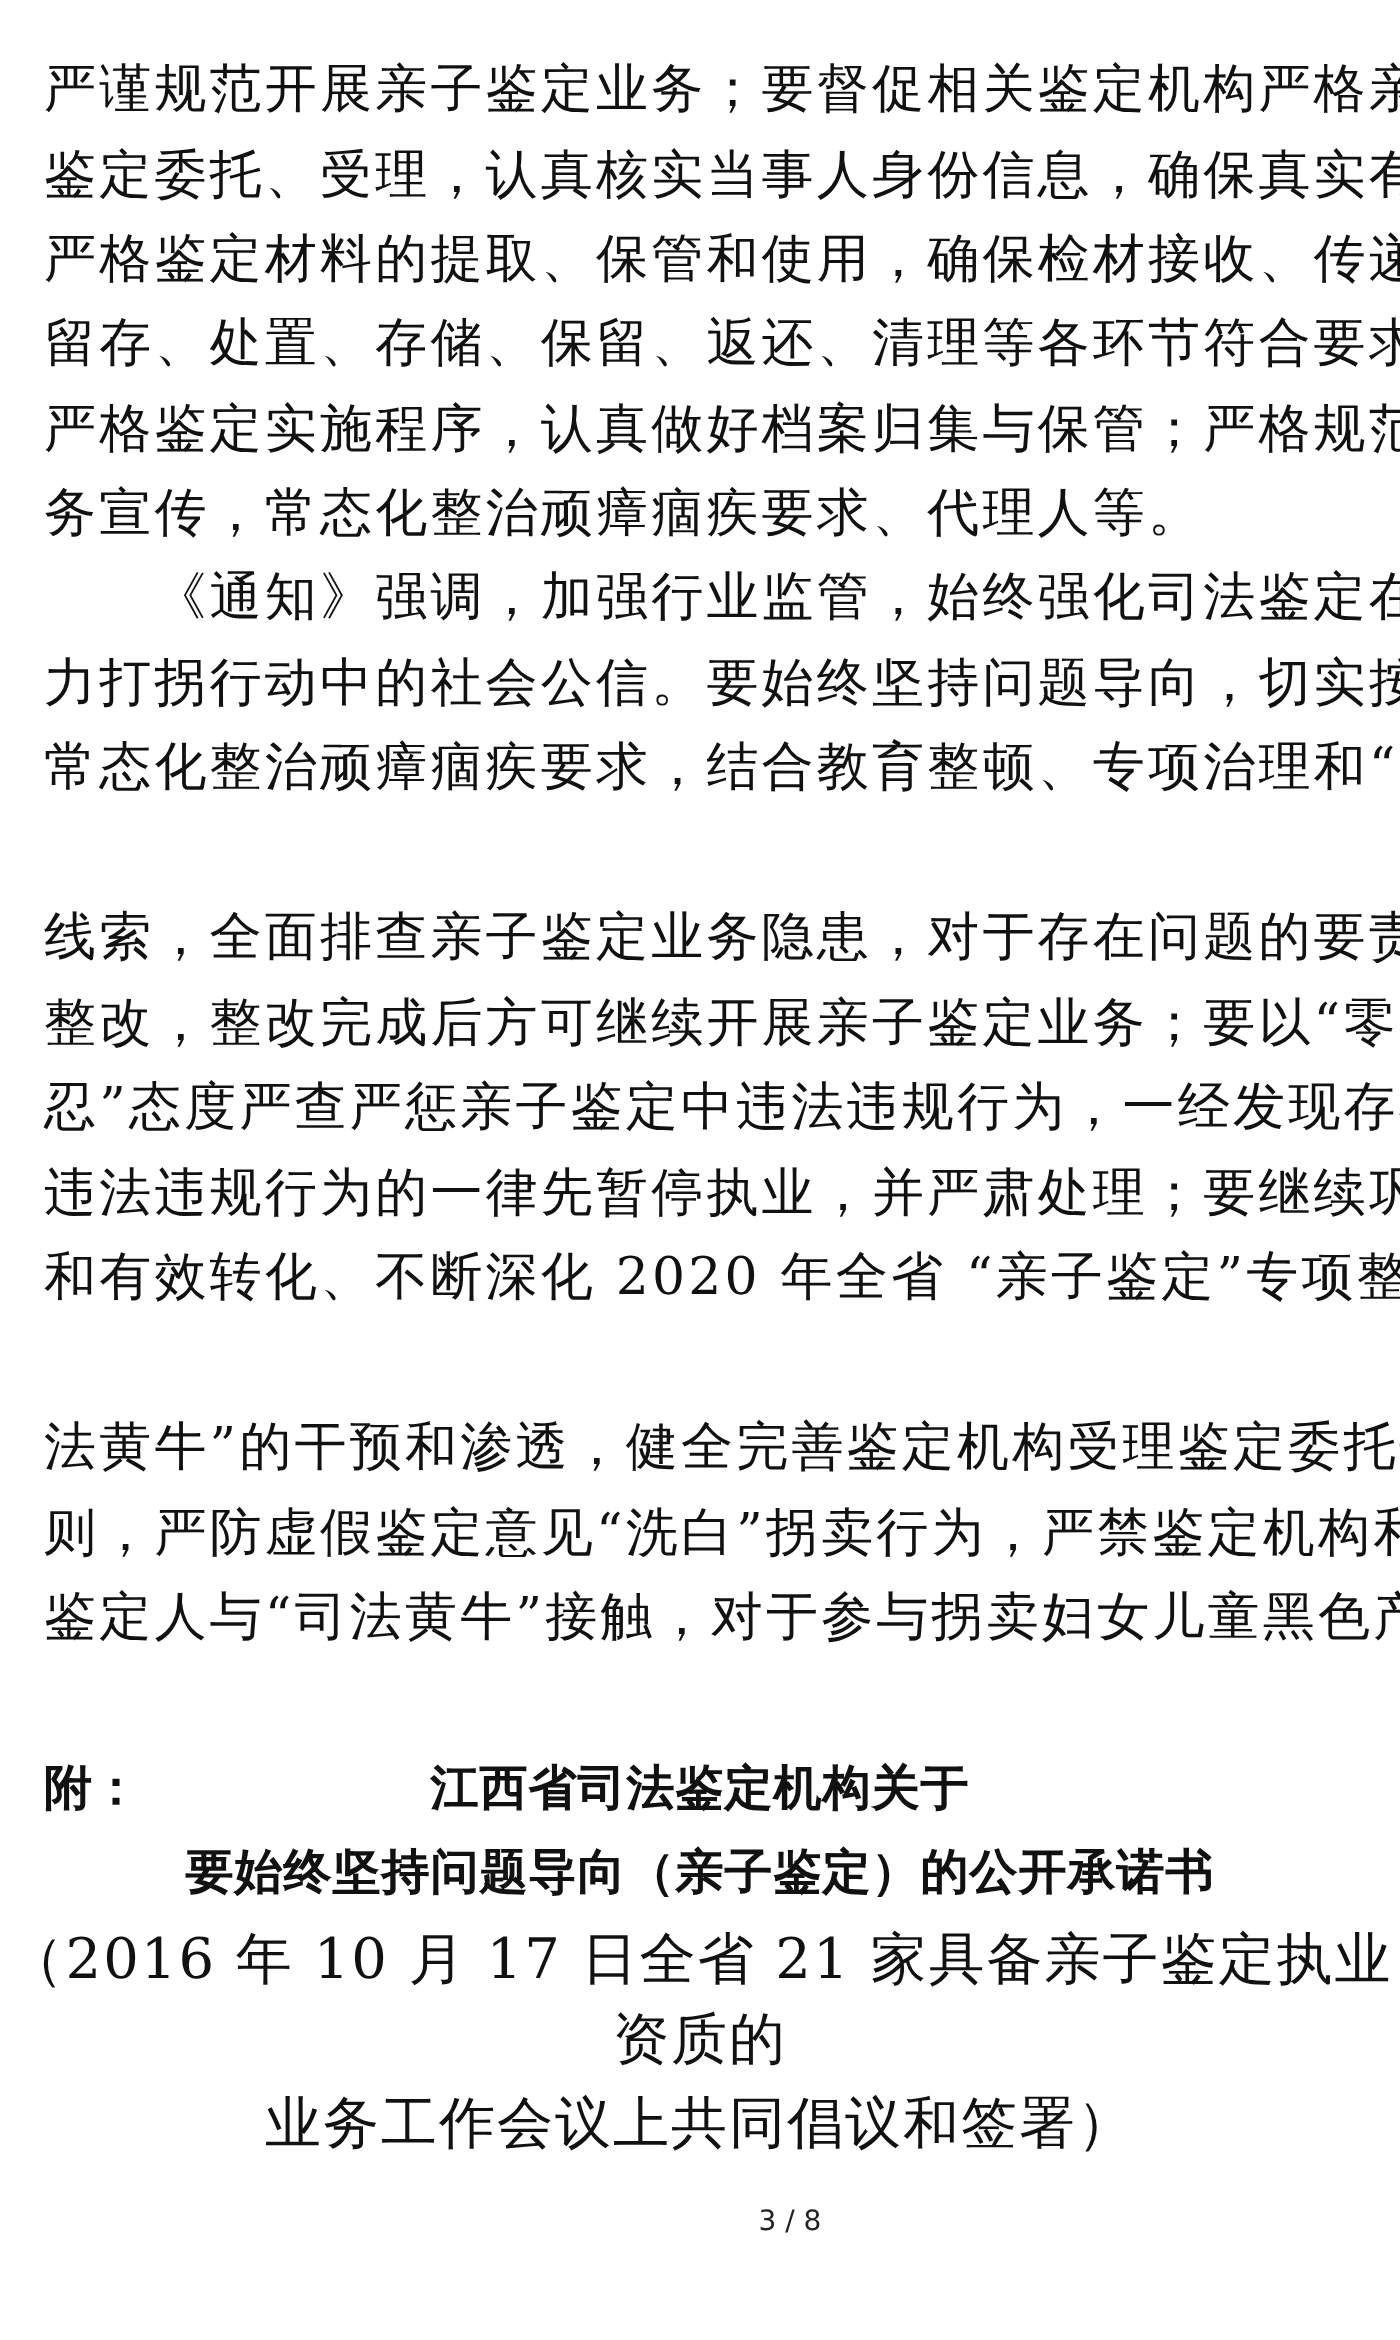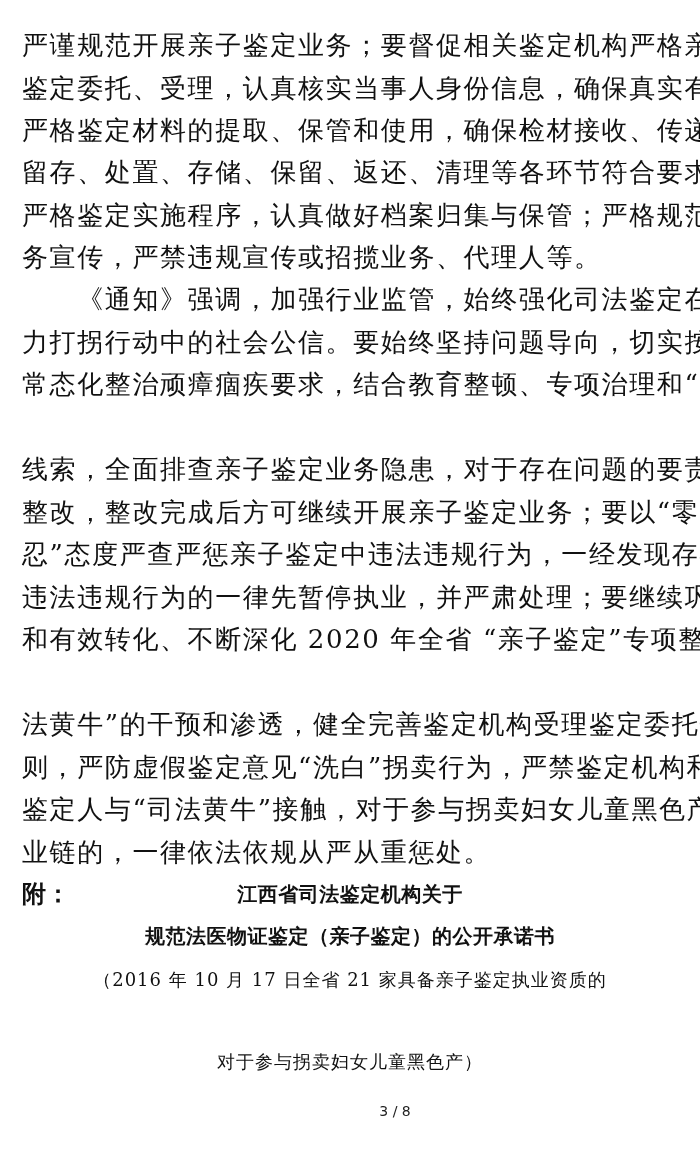--- a/index.html
+++ b/index.html
@@ -7,49 +7,48 @@
          font-family: "DejaVu Serif", "Liberation Serif", serif; color: #111; }
   .page { position: absolute; left: 0; top: 0; width: 700px; height: 1170px; }
   .line { position: absolute; left: 22px; width: 660px; height: 42px;
           font-size: 26px; line-height: 42px; white-space: nowrap;
           letter-spacing: 1.6px; text-align: justify; text-align-last: justify; }
   .line.last { text-align-last: left; }
   .attach-label { position: absolute; left: 22px; top: 874px; font-size: 24px; line-height: 40px;
                   font-family: "DejaVu Sans", "Liberation Sans", sans-serif; font-weight: bold; }
   .title { position: absolute; left: 0; width: 700px; text-align: center;
            font-family: "DejaVu Sans", "Liberation Sans", sans-serif; font-weight: bold;
-           font-size: 20px; line-height: 40px; letter-spacing: 0.5px; }
+           font-size: 24px; line-height: 40px; letter-spacing: 0.5px; }
   .sub { position: absolute; left: 0; width: 700px; text-align: center;
-         font-size: 18px; line-height: 40px; letter-spacing: 1px; }
+         font-size: 28px; line-height: 40px; letter-spacing: 1px; }
   .page-num { position: absolute; left: 0; width: 700px; top: 1103px; text-align: center;
               font-size: 14px; font-family: "DejaVu Sans", "Liberation Sans", sans-serif; color: #222; padding-left: 45px; }
 </style>
 </head>
 <body>
 
 <div class="page">
   <div class="line" style="top:24px">严谨规范开展亲子鉴定业务；要督促相关鉴定机构严格亲子</div>
   <div class="line" style="top:67px">鉴定委托、受理，认真核实当事人身份信息，确保真实有效；</div>
   <div class="line" style="top:109px">严格鉴定材料的提取、保管和使用，确保检材接收、传递、</div>
   <div class="line" style="top:151px">留存、处置、存储、保留、返还、清理等各环节符合要求；</div>
   <div class="line" style="top:194px">严格鉴定实施程序，认真做好档案归集与保管；严格规范业</div>
-  <div class="line last" style="top:236px">务宣传，严禁违规宣传或招揽业务、代理人等。</div>
+  <div class="line last" style="top:236px">务宣传，常态化整治顽瘴痼疾要求、代理人等。</div>
   <div class="line" style="top:278px">　　《通知》强调，加强行业监管，始终强化司法鉴定在协</div>
   <div class="line" style="top:321px">力打拐行动中的社会公信。要始终坚持问题导向，切实按照</div>
   <div class="line" style="top:363px">常态化整治顽瘴痼疾要求，结合教育整顿、专项治理和“四</div>
   <div class="line" style="top:448px">线索，全面排查亲子鉴定业务隐患，对于存在问题的要责令</div>
   <div class="line" style="top:491px">整改，整改完成后方可继续开展亲子鉴定业务；要以“零容</div>
   <div class="line" style="top:533px">忍”态度严查严惩亲子鉴定中违法违规行为，一经发现存在</div>
   <div class="line" style="top:576px">违法违规行为的一律先暂停执业，并严肃处理；要继续巩固</div>
   <div class="line" style="top:618px">和有效转化、不断深化 2020 年全省 “亲子鉴定”专项整治</div>
   <div class="line" style="top:703px">法黄牛”的干预和渗透，健全完善鉴定机构受理鉴定委托规</div>
   <div class="line" style="top:746px">则，严防虚假鉴定意见“洗白”拐卖行为，严禁鉴定机构和</div>
   <div class="line" style="top:788px">鉴定人与“司法黄牛”接触，对于参与拐卖妇女儿童黑色产</div>
-  <div class="line last" style="top:831px">业链的，一律依法依规从严从重惩处。</div>
 
   <div class="attach-label">附：</div>
   <div class="title" style="top:874px">江西省司法鉴定机构关于</div>
-  <div class="title" style="top:916px">规范法医物证鉴定（亲子鉴定）的公开承诺书</div>
+  <div class="title" style="top:916px">要始终坚持问题导向（亲子鉴定）的公开承诺书</div>
   <div class="sub" style="top:960px">（2016 年 10 月 17 日全省 21 家具备亲子鉴定执业资质的</div>
-  <div class="sub" style="top:1042px">对于参与拐卖妇女儿童黑色产）</div>
+  <div class="sub" style="top:1042px">业务工作会议上共同倡议和签署）</div>
 
   <div class="page-num">3 / 8</div>
 </div>
 
 </body></html>

